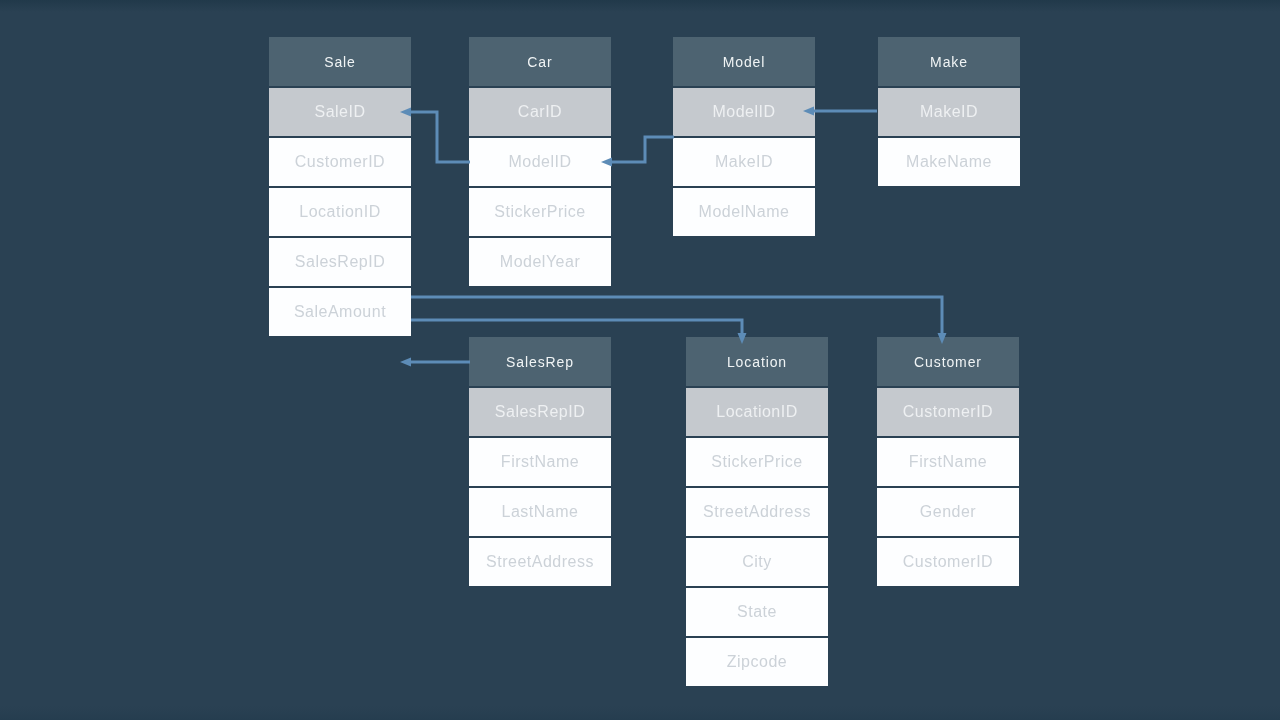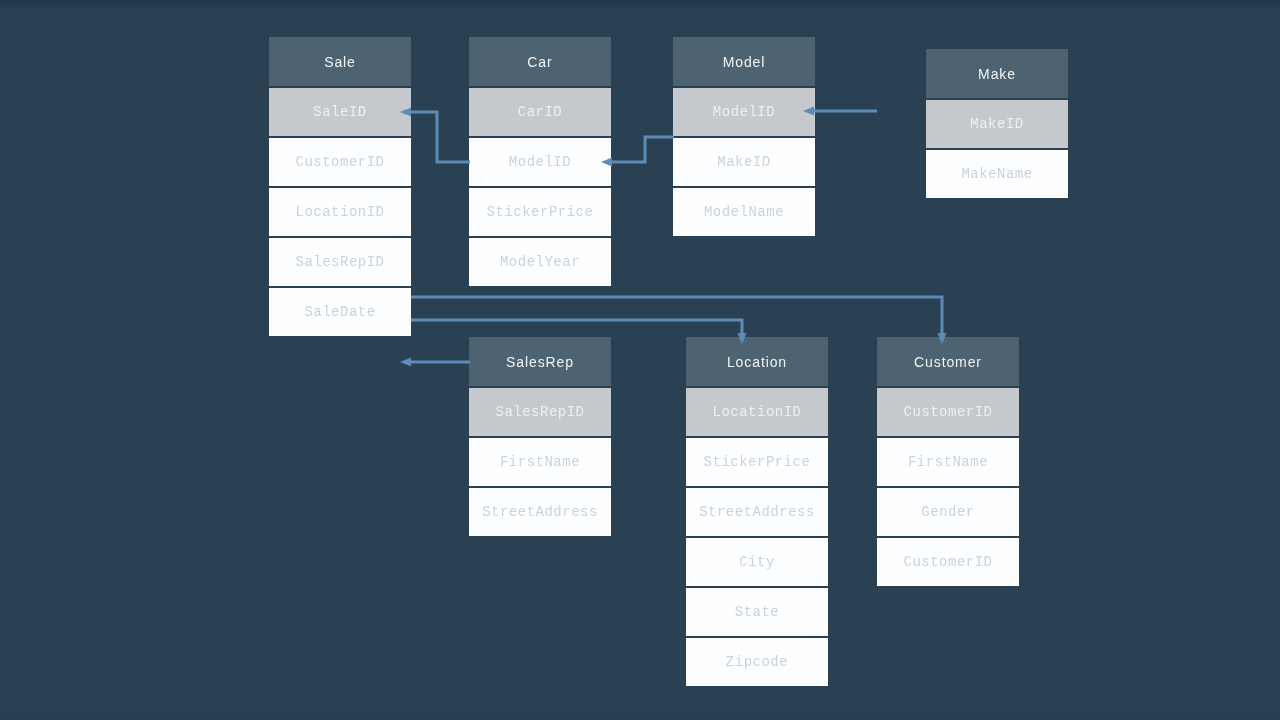--- a/index.html
+++ b/index.html
@@ -18,27 +18,27 @@
   }
   .etable { position: absolute; width: 142px; z-index: 2; }
   .thead {
     height: 49px; background: #4d6371; color: #f0f4f5;
     display: flex; align-items: center; justify-content: center;
     font-size: 14px; letter-spacing: 0.9px; margin-bottom: 2px;
   }
   .row {
     height: 48px; background: #fdfeff; color: #ccd2d8;
     display: flex; align-items: center; justify-content: center;
-    font-size: 14px; letter-spacing: 0.5px; margin-bottom: 2px; font-family: Liberation Mono, monospace;
+    font-size: 16px; letter-spacing: 0.5px; margin-bottom: 2px;
   }
   .row.key { background: #c5c9ce; color: #eef0f2; }
   .t-sale     { left: 269px; top: 37px; }
   .t-car      { left: 469px; top: 37px; }
   .t-model    { left: 673px; top: 37px; }
-  .t-make     { left: 926px; top: 37px; margin-top: 12px; }
+  .t-make     { left: 878px; top: 37px; }
   .t-salesrep { left: 469px; top: 337px; }
   .t-location { left: 686px; top: 337px; }
   .t-customer { left: 877px; top: 337px; }
 </style>
 </head>
 <body>
 
 <div class="stage">
 
   <svg class="connector-layer" width="1280" height="720" viewBox="0 0 1280 720" xmlns="http://www.w3.org/2000/svg">
@@ -55,21 +55,21 @@
       <polyline points="411,362 470,362" fill="none" stroke="#5d8cb7" stroke-width="3" stroke-linejoin="miter"></polyline>
       <polygon points="400,362 411,357.5 411,366.5" fill="#5d8cb7"></polygon>
     </svg>
 
   <div class="etable t-sale">
     <div class="thead">Sale</div>
     <div class="row key">SaleID</div>
     <div class="row">CustomerID</div>
     <div class="row">LocationID</div>
     <div class="row">SalesRepID</div>
-    <div class="row">SaleDate</div>
+    <div class="row">SaleAmount</div>
   </div>
 
   <div class="etable t-car">
     <div class="thead">Car</div>
     <div class="row key">CarID</div>
     <div class="row">ModelID</div>
     <div class="row">StickerPrice</div>
     <div class="row">ModelYear</div>
   </div>
 
@@ -83,20 +83,21 @@
   <div class="etable t-make">
     <div class="thead">Make</div>
     <div class="row key">MakeID</div>
     <div class="row">MakeName</div>
   </div>
 
   <div class="etable t-salesrep">
     <div class="thead">SalesRep</div>
     <div class="row key">SalesRepID</div>
     <div class="row">FirstName</div>
+    <div class="row">LastName</div>
     <div class="row">StreetAddress</div>
   </div>
 
   <div class="etable t-location">
     <div class="thead">Location</div>
     <div class="row key">LocationID</div>
     <div class="row">StickerPrice</div>
     <div class="row">StreetAddress</div>
     <div class="row">City</div>
     <div class="row">State</div>

